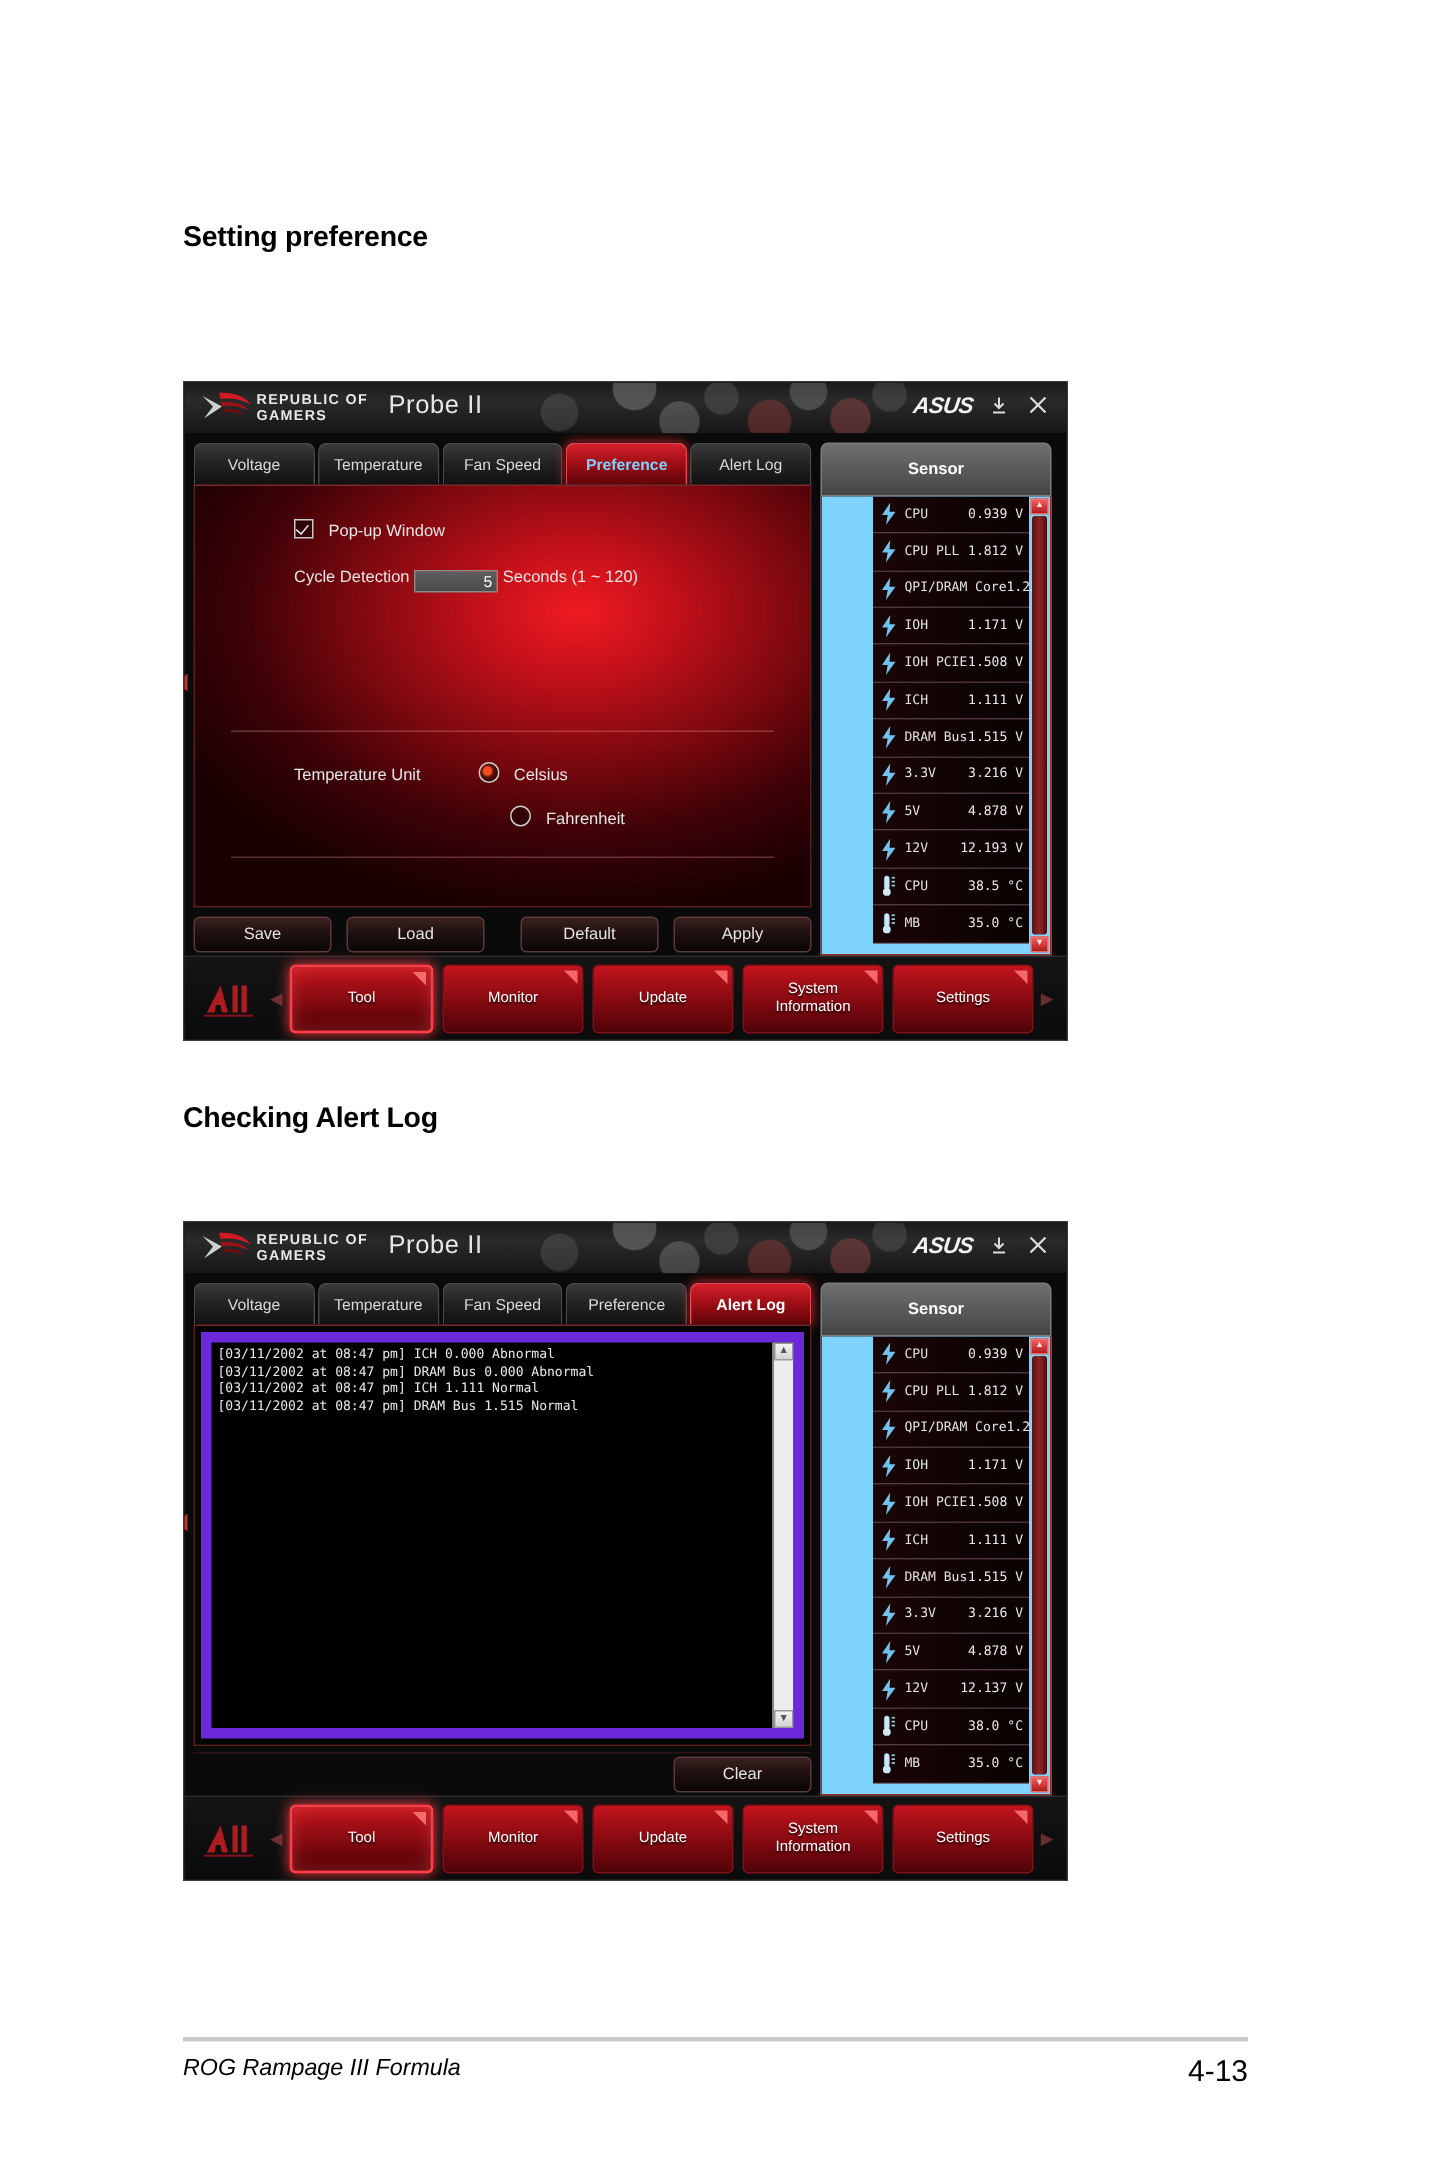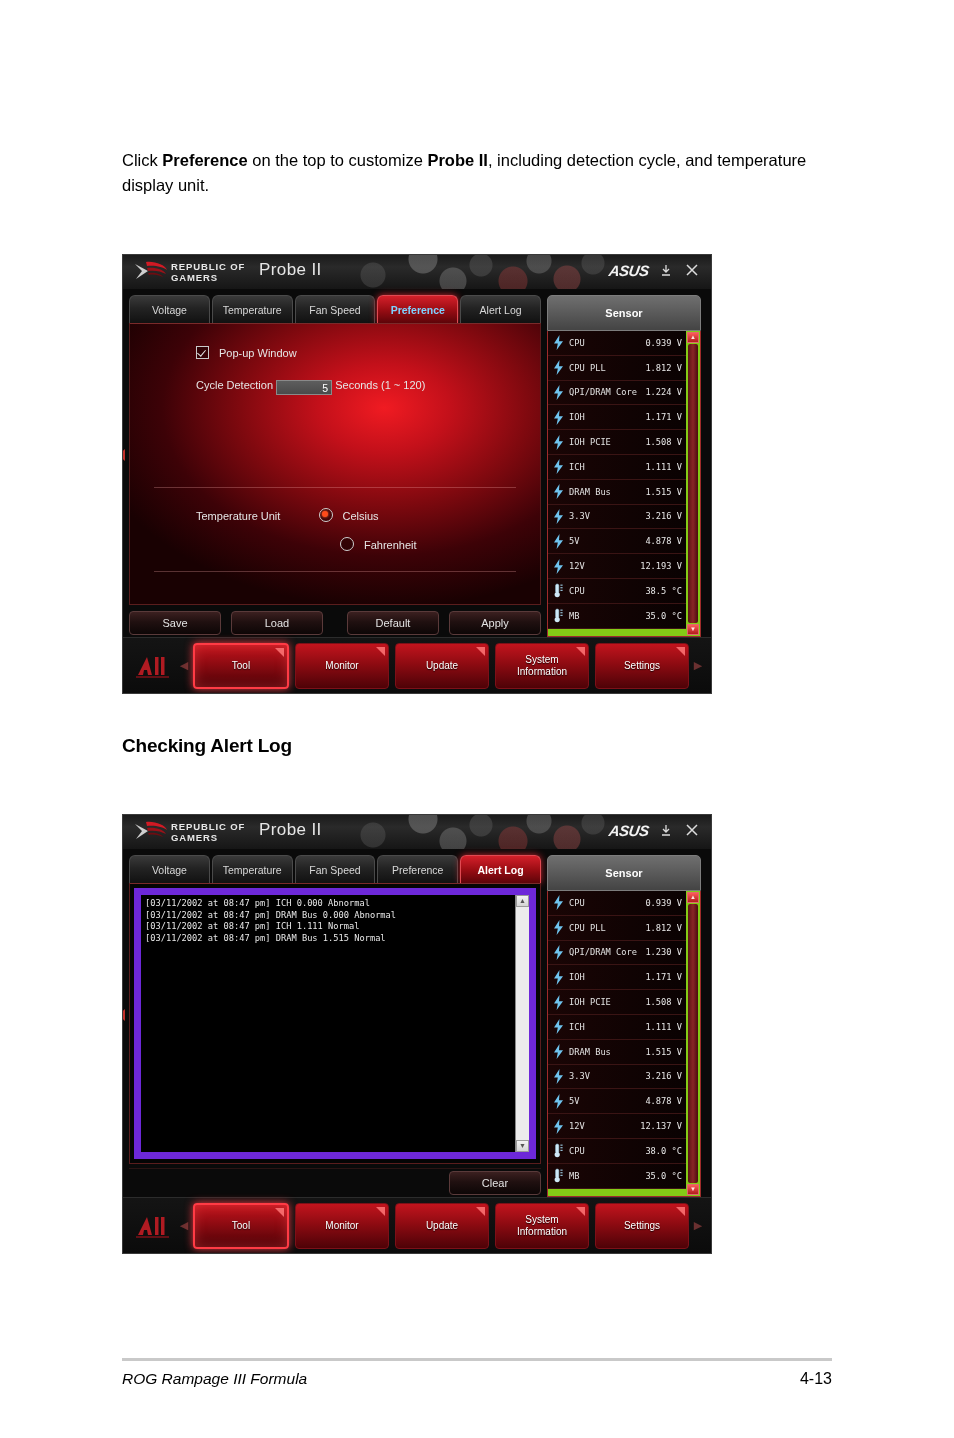--- a/index.html
+++ b/index.html
@@ -291,24 +291,25 @@
     font-size: 11px;
     font-weight: bold;
     display: flex; align-items: center; justify-content: center;
     box-sizing: border-box;
   }
   .sensor-list {
     flex: 1;
     position: relative;
     border: 1px solid #9e2b2b;
     border-top: none;
-    background: #84cc16;
+    background: #7dd3fc;
     box-sizing: border-box;
     overflow: hidden;
     padding-right: 14px;
+    padding-left: 34px;
   }
   .sensor-row {
     height: 24.8px;
     display: flex; align-items: center;
     border-bottom: 1px solid #3a1414;
     padding: 0 4px 0 4px;
     box-sizing: border-box;
     background: linear-gradient(to right, #1a0505 0%, #100303 60%, #0a0202 100%);
   }
   .sensor-ico {
@@ -421,29 +422,29 @@
   }
   .footer-left {
     position: absolute;
     left: 122px;
     font-size: 15.5px;
     color: #000;
   }
   .footer-right {
     position: absolute;
     right: 122px;
-    font-size: 16px;
+    font-size: 20px;
     color: #000;
   }
 </style>
 </head>
 <body>
 
 <div class="doc-section" style="top:148px;">
-  <p class="doc-p"><span>Click </span><b>Preference</b><span> on the top to customize </span><b>Probe II</b><span>, including detection cycle, and temperature display unit.</span></p>
+  <div class="doc-h2">Setting preference</div>
 </div>
 
 <div class="app-window" id="win1" style="left:122px; top:254px;">
 
   <div class="titlebar">
     <div class="titlebar-bokeh"></div>
     <svg class="rog-logo" viewBox="0 0 36 25">
       <path d="M2 5 L15 12 L3 20 L9 12 Z" fill="#cfcfcf"></path>
       <path d="M13 3 C22 2, 32 6, 34 11 C30 8, 22 6, 14 7 Z" fill="#d11a24"></path>
       <path d="M14 9 C23 8, 31 11, 33 15 C28 12, 21 11, 15 12 Z" fill="#9b1118"></path>

